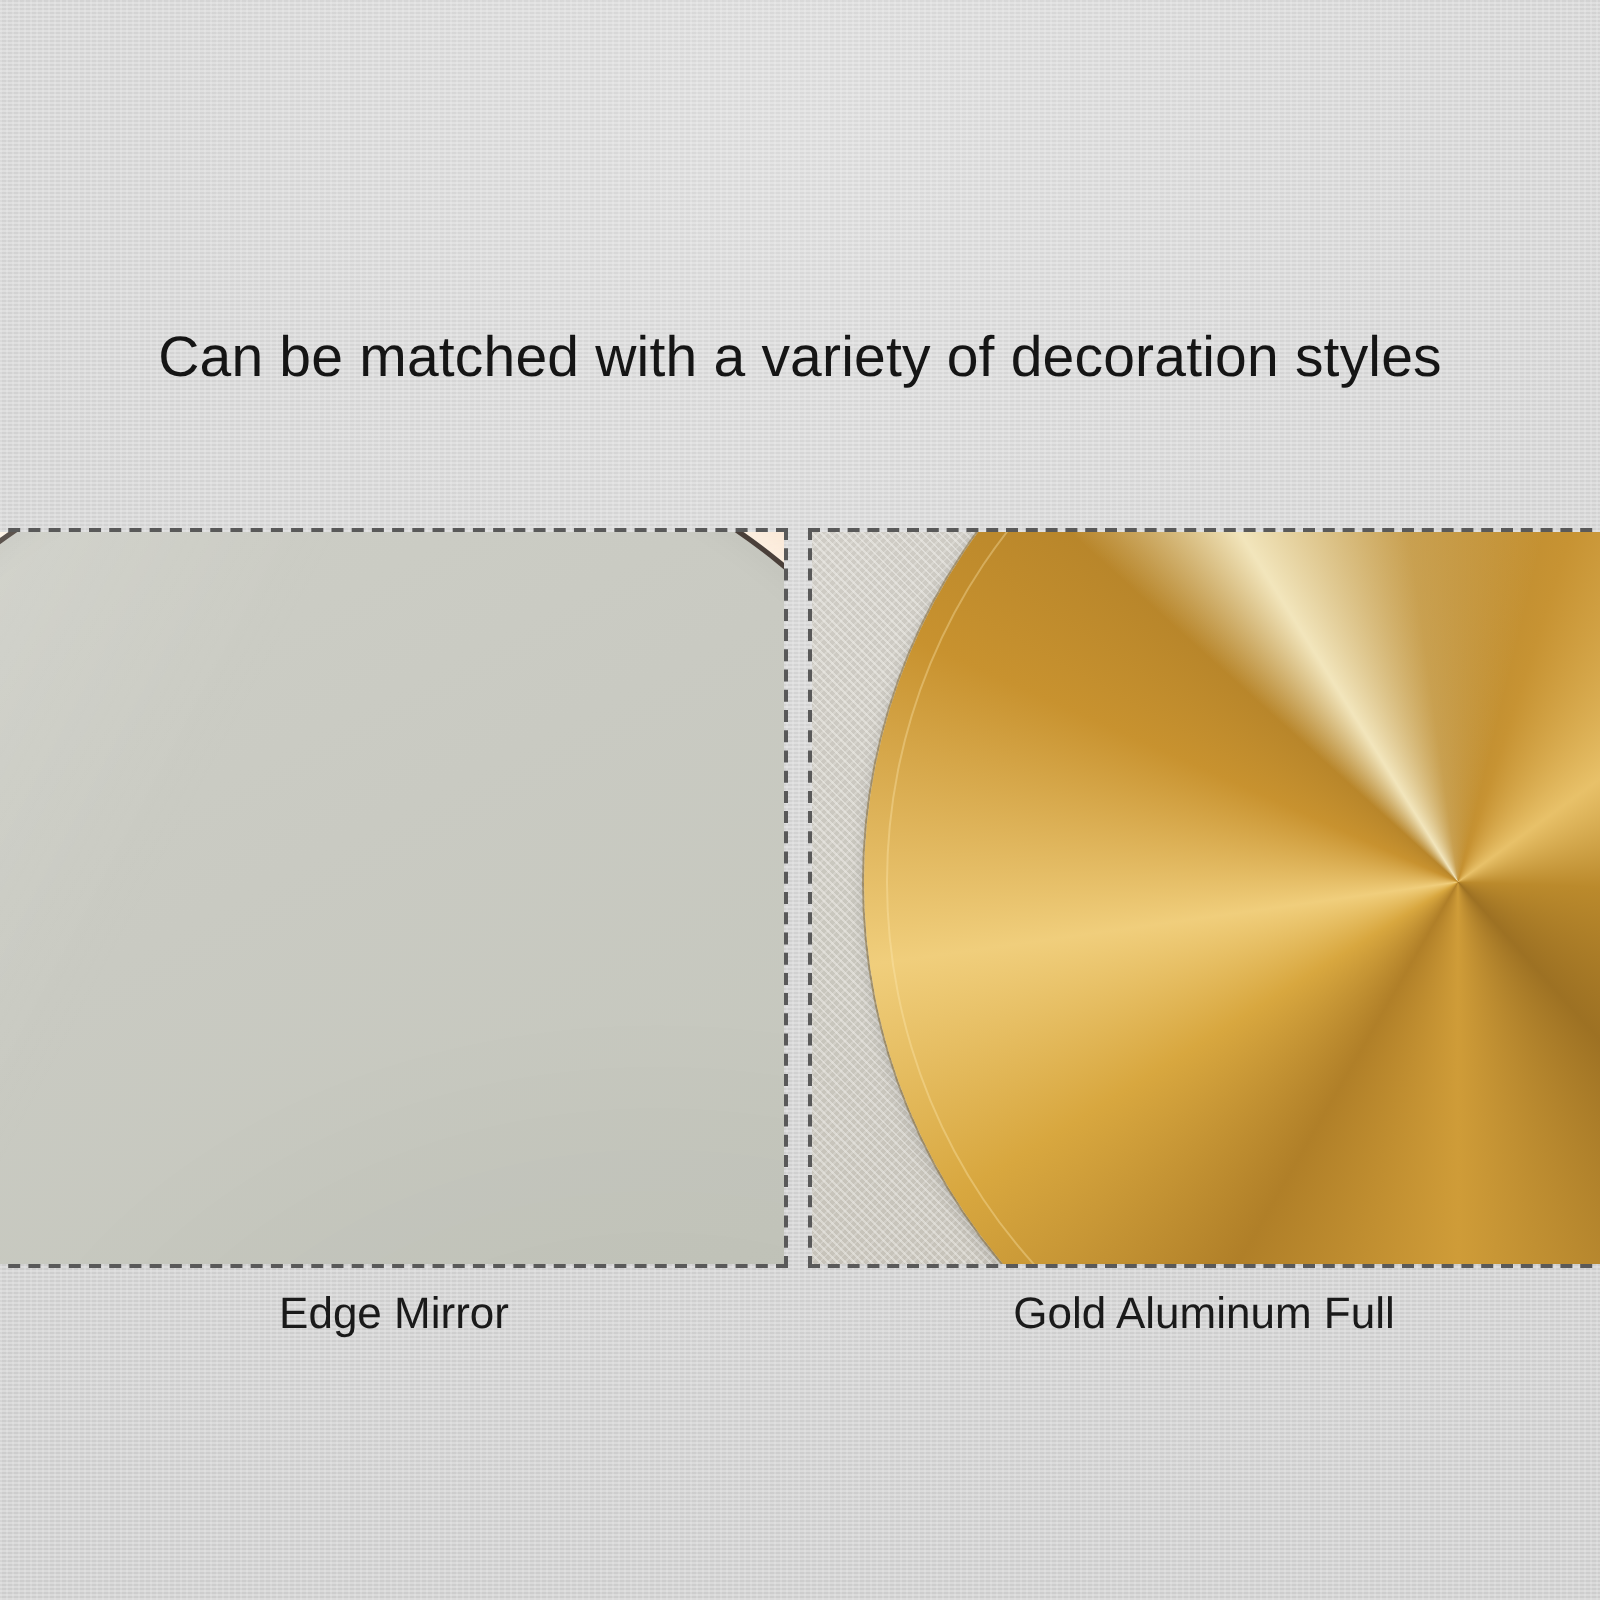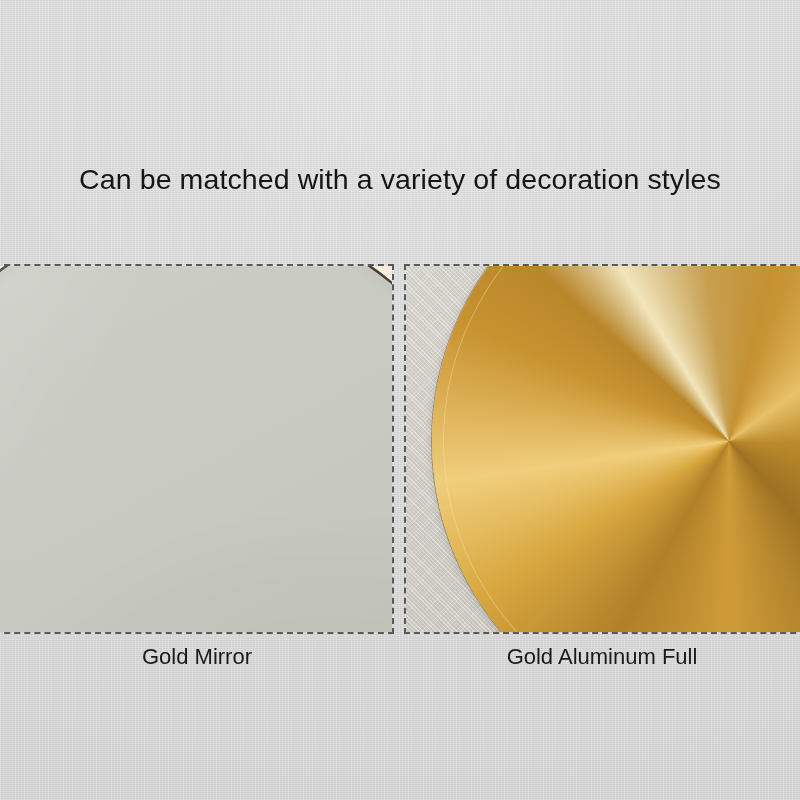--- a/index.html
+++ b/index.html
@@ -375,16 +375,16 @@
           <div class="rp-glass-tint"></div>
         </div>
 
         <div class="rp-rim"></div>
         <div class="rp-rim-spec"></div>
       </div>
     </div>
   </div>
 
   <div class="captions">
-    <div class="caption caption-left">Gold Mirror</div>
+    <div class="caption caption-left">Edge Mirror</div>
     <div class="caption caption-right">Gold Aluminum Full</div>
   </div>
 </div>
 
 </body></html>

